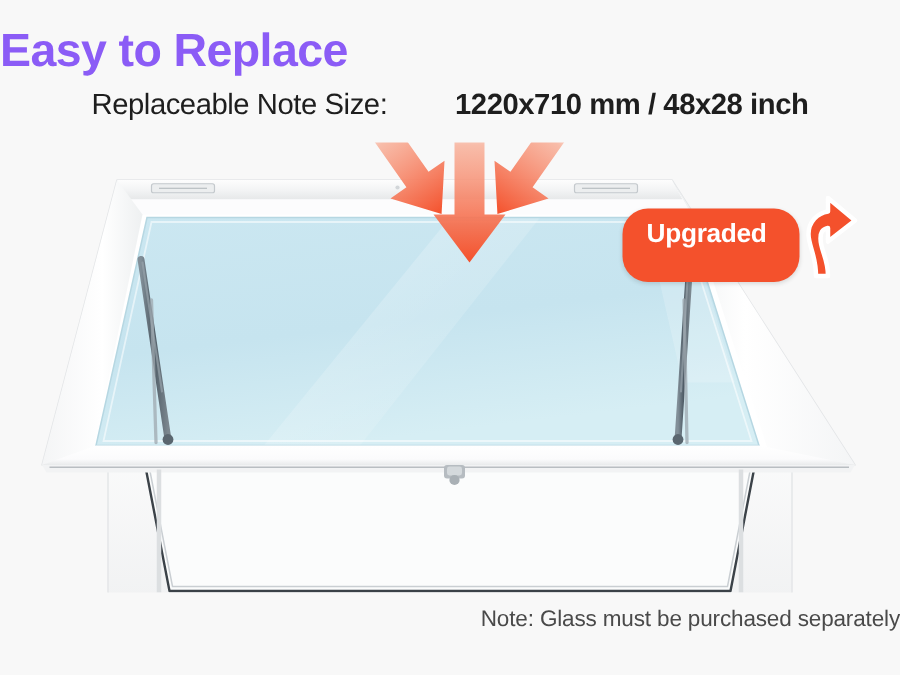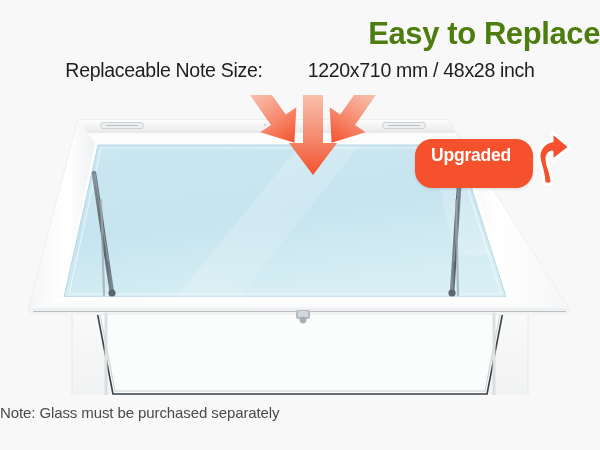--- a/index.html
+++ b/index.html
@@ -22,50 +22,50 @@
     height: 450px;
     background: #f8f8f8;
   }
 
   
   .headline {
     position: absolute;
     left: 0;
     top: 16px;
     width: 600px;
-    text-align: right;
+    text-align: left;
     font-size: 31px;
     font-weight: bold;
     letter-spacing: -0.4px;
-    color: #4d7c0f;
+    color: #8b5cf6;
     line-height: 36px;
   }
 
   .subhead {
     position: absolute;
     left: 0;
     top: 58px;
     width: 600px;
     text-align: center;
     font-size: 19.5px;
     color: #1e1e1e;
     line-height: 24px;
     letter-spacing: -0.3px;
     white-space: nowrap;
   }
   .subhead .label { font-weight: normal; }
-  .subhead .value { font-weight: normal; margin-left: 40px; }
+  .subhead .value { font-weight: bold; margin-left: 40px; }
 
   
   .note {
     position: absolute;
     left: 0;
     top: 404px;
     width: 600px;
-    text-align: left;
+    text-align: right;
     font-size: 15px;
     color: #4a4a4a;
     letter-spacing: -0.1px;
   }
 
   
   #window-art {
     position: absolute;
     left: 0;
     top: 95px;

